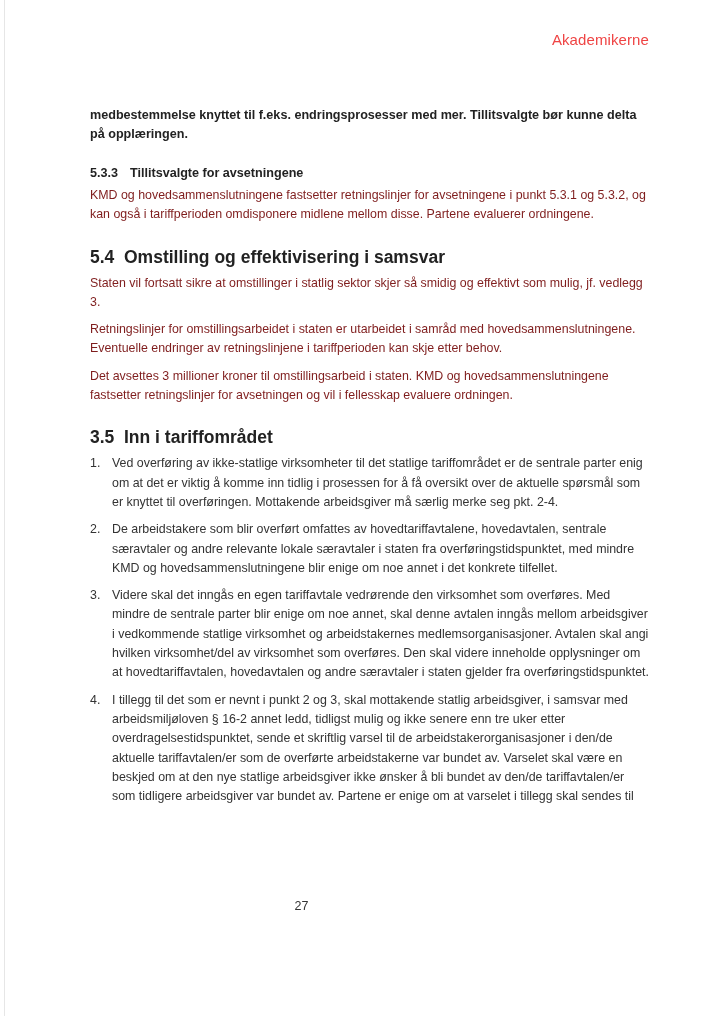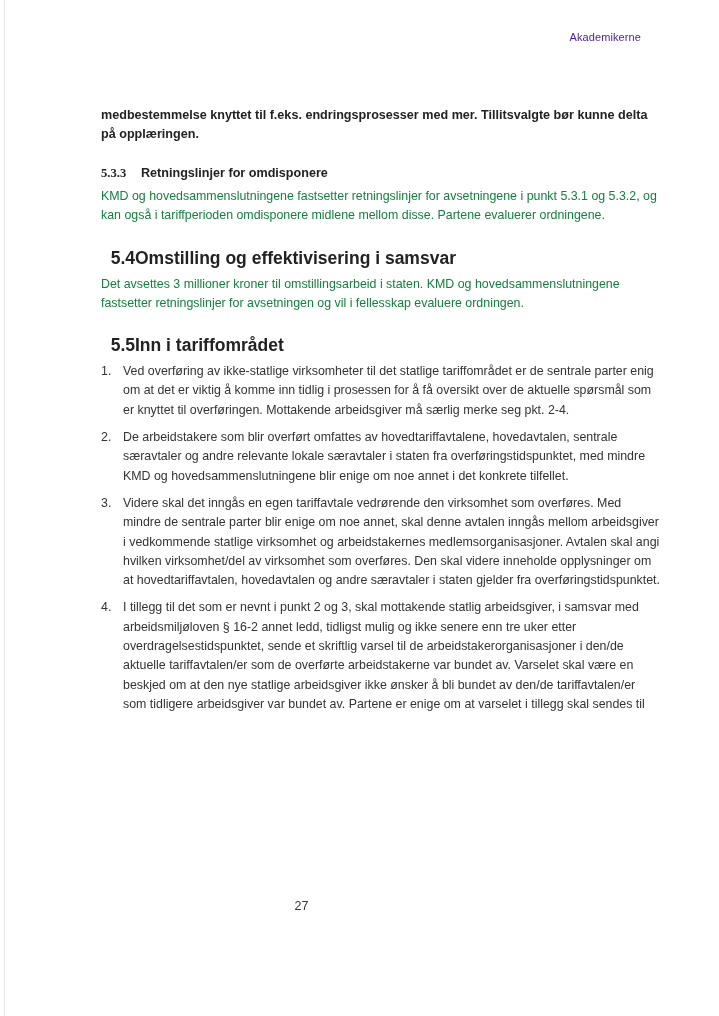--- a/index.html
+++ b/index.html
@@ -19,65 +19,63 @@
       position: absolute;
       left: 4px;
       top: 0;
       width: 1px;
       height: 1016px;
       background: #e6e6e6;
     }
     .header-org {
       position: absolute;
       top: 31px;
-      right: 78px;
-      font-size: 11px;
-      color: #4c1d95;
+      right: 70px;
+      font-size: 15px;
+      color: #ef4444;
       letter-spacing: 0.1px;
     }
     .content {
       position: absolute;
-      left: 101px;
+      left: 90px;
       top: 106px;
       width: 560px;
     }
     .bold-intro {
       font-weight: bold;
       font-size: 12.6px;
       line-height: 19px;
       color: #222;
       margin: 0 0 22px 0;
     }
     h3.sub {
       font-size: 12.6px;
       font-weight: bold;
       margin: 0 0 6px 0;
       color: #222;
     }
     h3.sub .num {
       display: inline-block;
       width: 40px;
-      font-family: Liberation Serif, serif;
     }
     p.body {
       font-size: 12.4px;
       line-height: 19.3px;
       margin: 0 0 8px 0;
-      color: #15803d;
+      color: #7f1d1d;
     }
     h2.section {
       font-size: 17.5px;
       font-weight: bold;
       margin: 22px 0 6px 0;
       color: #222;
     }
     h2.section .num {
       display: inline-block;
       width: 34px;
-      text-align: right;
     }
     ol.items {
       list-style: none;
       margin: 0;
       padding: 0;
     }
     ol.items li {
       position: relative;
       padding-left: 22px;
       font-size: 12.4px;
@@ -105,31 +103,33 @@
 
 <div class="scan-edge"></div>
 
 <div class="header-org">Akademikerne</div>
 
 <div class="content">
 
   <p class="bold-intro">medbestemmelse knyttet til f.eks. endringsprosesser med mer. Tillitsvalgte bør kunne delta på opplæringen.</p>
 
   <h3 class="sub">
-    <span class="num">5.3.3</span><span>Retningslinjer for omdisponere</span>
+    <span class="num">5.3.3</span><span>Tillitsvalgte for avsetningene</span>
   </h3>
   <p class="body">KMD og hovedsammenslutningene fastsetter retningslinjer for avsetningene i punkt 5.3.1 og 5.3.2, og kan også i tariffperioden omdisponere midlene mellom disse. Partene evaluerer ordningene.</p>
 
   <h2 class="section">
     <span class="num">5.4</span><span>Omstilling og effektivisering i samsvar</span>
   </h2>
+  <p class="body">Staten vil fortsatt sikre at omstillinger i statlig sektor skjer så smidig og effektivt som mulig, jf. vedlegg 3.</p>
+  <p class="body">Retningslinjer for omstillingsarbeidet i staten er utarbeidet i samråd med hovedsammenslutningene. Eventuelle endringer av retningslinjene i tariffperioden kan skje etter behov.</p>
   <p class="body">Det avsettes 3 millioner kroner til omstillingsarbeid i staten. KMD og hovedsammenslutningene fastsetter retningslinjer for avsetningen og vil i fellesskap evaluere ordningen.</p>
 
   <h2 class="section">
-    <span class="num">5.5</span><span>Inn i tariffområdet</span>
+    <span class="num">3.5</span><span>Inn i tariffområdet</span>
   </h2>
   <ol class="items">
     <li>
       <span class="marker">1.</span>
       <span>Ved overføring av ikke-statlige virksomheter til det statlige tariffområdet er de sentrale parter enig om at det er viktig å komme inn tidlig i prosessen for å få oversikt over de aktuelle spørsmål som er knyttet til overføringen. Mottakende arbeidsgiver må særlig merke seg pkt. 2-4.</span>
     </li>
     <li>
       <span class="marker">2.</span>
       <span>De arbeidstakere som blir overført omfattes av hovedtariffavtalene, hovedavtalen, sentrale særavtaler og andre relevante lokale særavtaler i staten fra overføringstidspunktet, med mindre KMD og hovedsammenslutningene blir enige om noe annet i det konkrete tilfellet.</span>
     </li>

